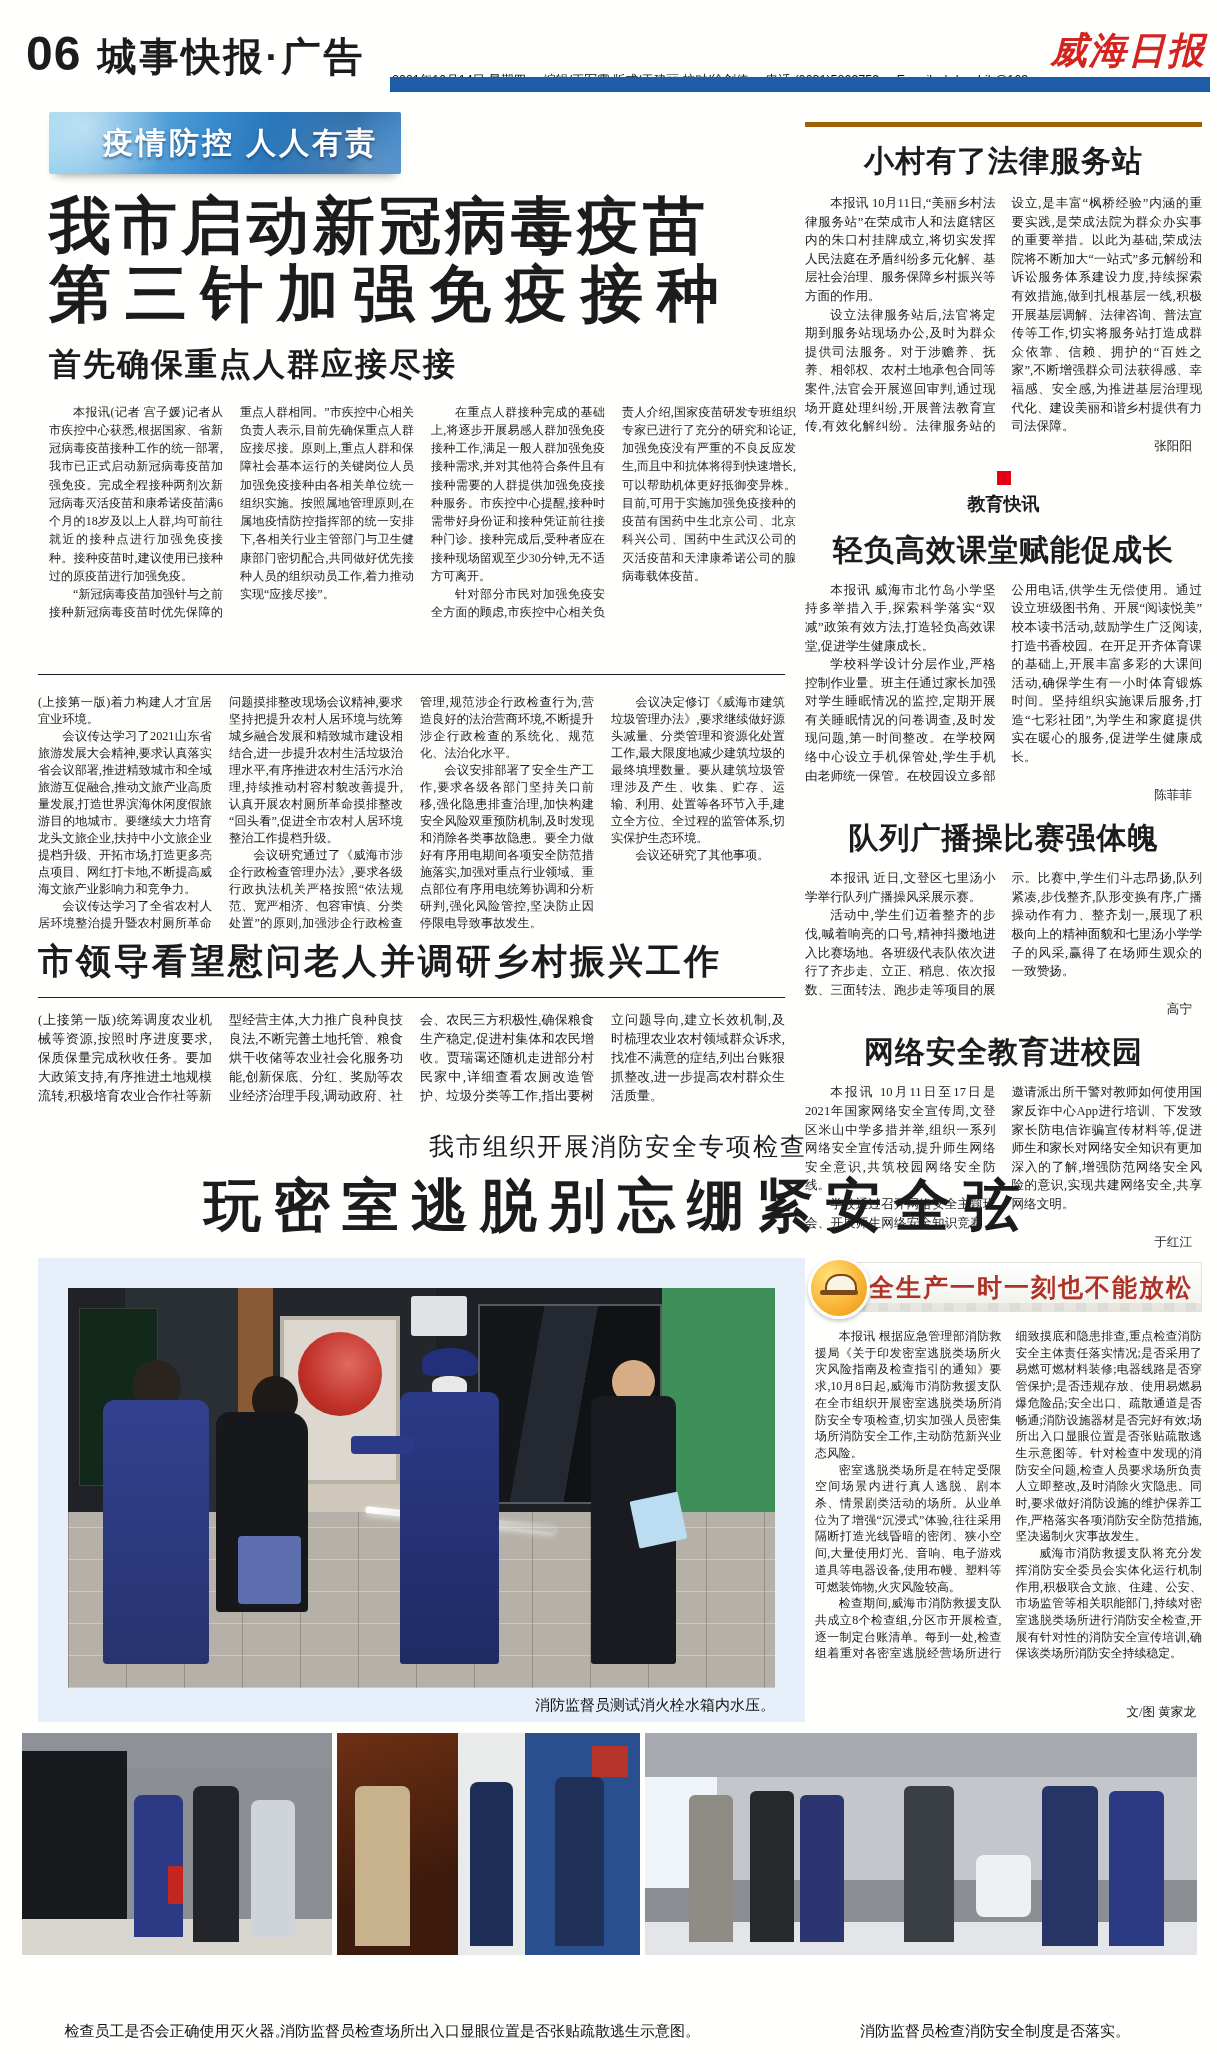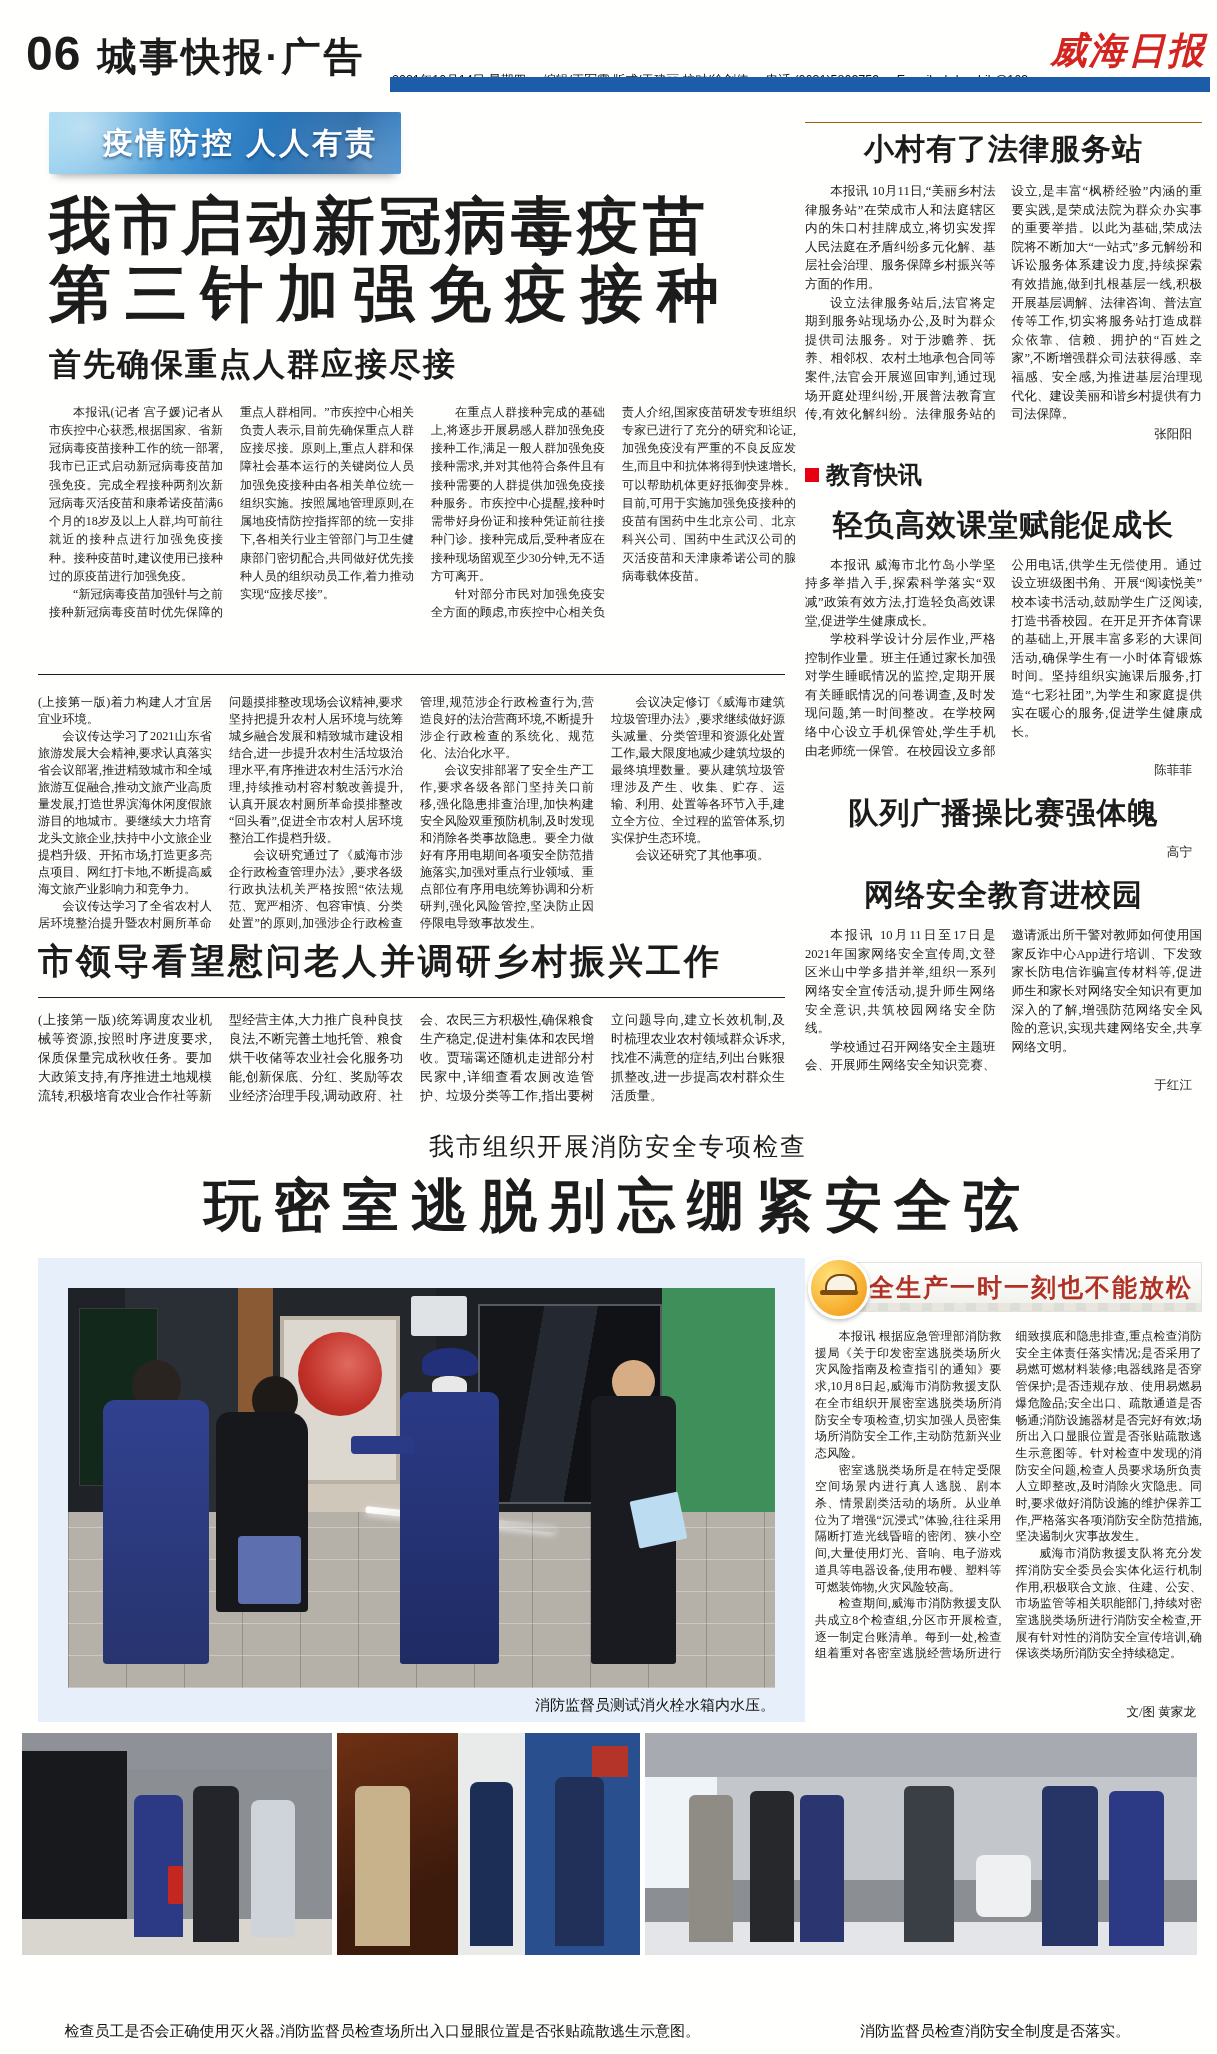--- a/index.html
+++ b/index.html
@@ -35,26 +35,26 @@
   .cols2{column-count:2;column-gap:16px;}
   .vax-body{margin-top:16px;height:252px;overflow:hidden;}
   .rule{background:#1a1a1a;height:1px;}
   
   .cont1{left:38px;top:694px;width:747px;height:240px;overflow:hidden;font-size:12.2px;line-height:17px;}
   
   .leader{left:38px;top:938px;width:747px;}
   .leader-h{font-size:35px;font-weight:900;letter-spacing:3px;padding-bottom:12px;border-bottom:1px solid #222;}
   .leader-body{margin-top:12px;height:122px;overflow:hidden;font-size:13px;line-height:19px;}
   
-  .rcol{left:805px;top:122px;width:397px;border-top:1px solid #a16207;padding-top:4px;}
+  .rcol{left:805px;top:122px;width:397px;border-top:5px solid #a16207;padding-top:12px;}
   .r-head{ text-align:center;font-size:30px;font-weight:900;letter-spacing:1px;margin:2px 0 12px;}
   .r-body{font-size:12.6px;line-height:18.6px;}
   .byline{text-align:right;padding-right:10px;font-size:12.6px;margin-top:2px;}
   .edu-label{display:flex;align-items:center;gap:7px;margin-top:16px;font-family:"Liberation Sans",sans-serif;
-             font-size:24px;font-weight:800;}
+             font-size:18px;font-weight:800;flex-direction:column;}
   .edu-sq{width:14px;height:14px;background:#e60012;display:inline-block;}
   .sub-head{text-align:center;font-size:30px;font-weight:900;margin:14px 0 10px;letter-spacing:1px;}
   
   .fire-kicker{left:38px;top:1130px;width:1160px;text-align:center;font-size:25px;font-weight:500;letter-spacing:2px;}
   .fire-head{left:38px;top:1168px;width:1160px;text-align:center;font-size:57px;font-weight:900;letter-spacing:12px;}
   .panel{left:38px;top:1258px;width:767px;height:464px;background:#e7f0fa;}
   .photo{position:absolute;overflow:hidden;background:#8b8f94;}
   .photo-cap{position:absolute;left:0;bottom:7px;width:737px;text-align:right;font-size:15px;color:#111;}
   .fire-col{left:815px;top:1262px;width:387px;}
   .safety-banner{position:relative;height:48px;margin-left:18px;background:linear-gradient(#ffffff,#f0f0ea);
@@ -135,20 +135,24 @@
     </div>
 
     <div class="sub-head">轻负高效课堂赋能促成长</div>
     <div class="r-body body-txt cols2">
       <p>本报讯 威海市北竹岛小学坚持多举措入手,探索科学落实“双减”政策有效方法,打造轻负高效课堂,促进学生健康成长。</p>
       <p>学校科学设计分层作业,严格控制作业量。班主任通过家长加强对学生睡眠情况的监控,定期开展有关睡眠情况的问卷调查,及时发现问题,第一时间整改。在学校网络中心设立手机保管处,学生手机由老师统一保管。在校园设立多部公用电话,供学生无偿使用。通过设立班级图书角、开展“阅读悦美”校本读书活动,鼓励学生广泛阅读,打造书香校园。在开足开齐体育课的基础上,开展丰富多彩的大课间活动,确保学生有一小时体育锻炼时间。坚持组织实施课后服务,打造“七彩社团”,为学生和家庭提供实在暖心的服务,促进学生健康成长。</p>
     </div>
     <div class="byline">陈菲菲</div>
 
     <div class="sub-head">队列广播操比赛强体魄</div>
+    <div class="r-body body-txt cols2">
+      <p>本报讯 近日,文登区七里汤小学举行队列广播操风采展示赛。</p>
+      <p>活动中,学生们迈着整齐的步伐,喊着响亮的口号,精神抖擞地进入比赛场地。各班级代表队依次进行了齐步走、立正、稍息、依次报数、三面转法、跑步走等项目的展示。比赛中,学生们斗志昂扬,队列紧凑,步伐整齐,队形变换有序,广播操动作有力、整齐划一,展现了积极向上的精神面貌和七里汤小学学子的风采,赢得了在场师生观众的一致赞扬。</p>
+    </div>
     <div class="byline">高宁</div>
 
     <div class="sub-head">网络安全教育进校园</div>
     <div class="r-body body-txt cols2">
       <p>本报讯 10月11日至17日是2021年国家网络安全宣传周,文登区米山中学多措并举,组织一系列网络安全宣传活动,提升师生网络安全意识,共筑校园网络安全防线。</p>
       <p>学校通过召开网络安全主题班会、开展师生网络安全知识竞赛、邀请派出所干警对教师如何使用国家反诈中心App进行培训、下发致家长防电信诈骗宣传材料等,促进师生和家长对网络安全知识有更加深入的了解,增强防范网络安全风险的意识,实现共建网络安全,共享网络文明。</p>
     </div>
     <div class="byline">于红江</div>
   </div>
 

